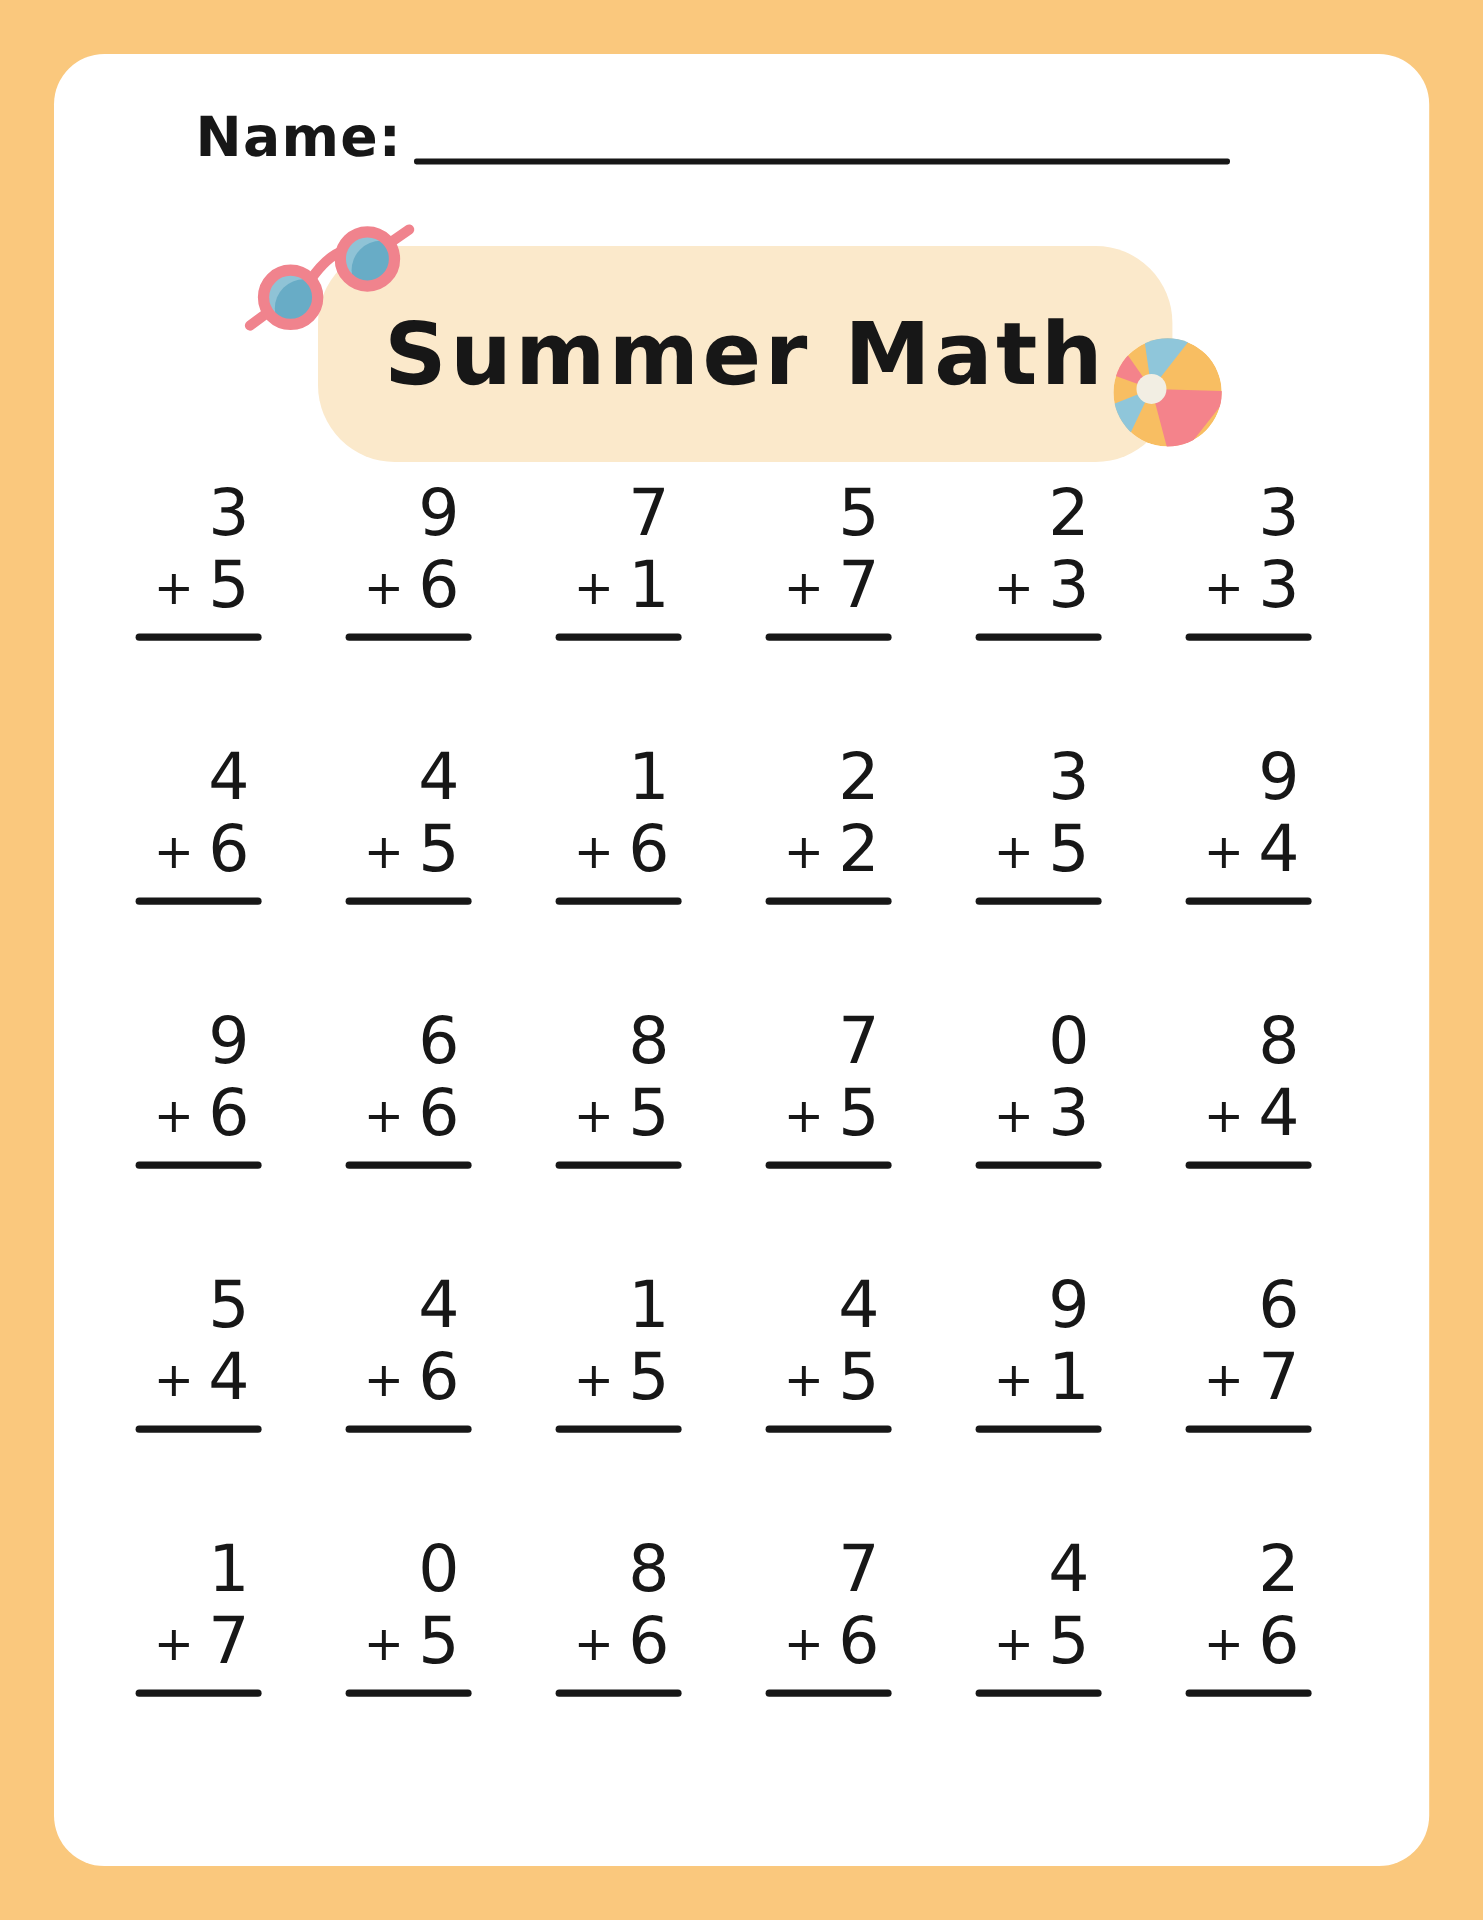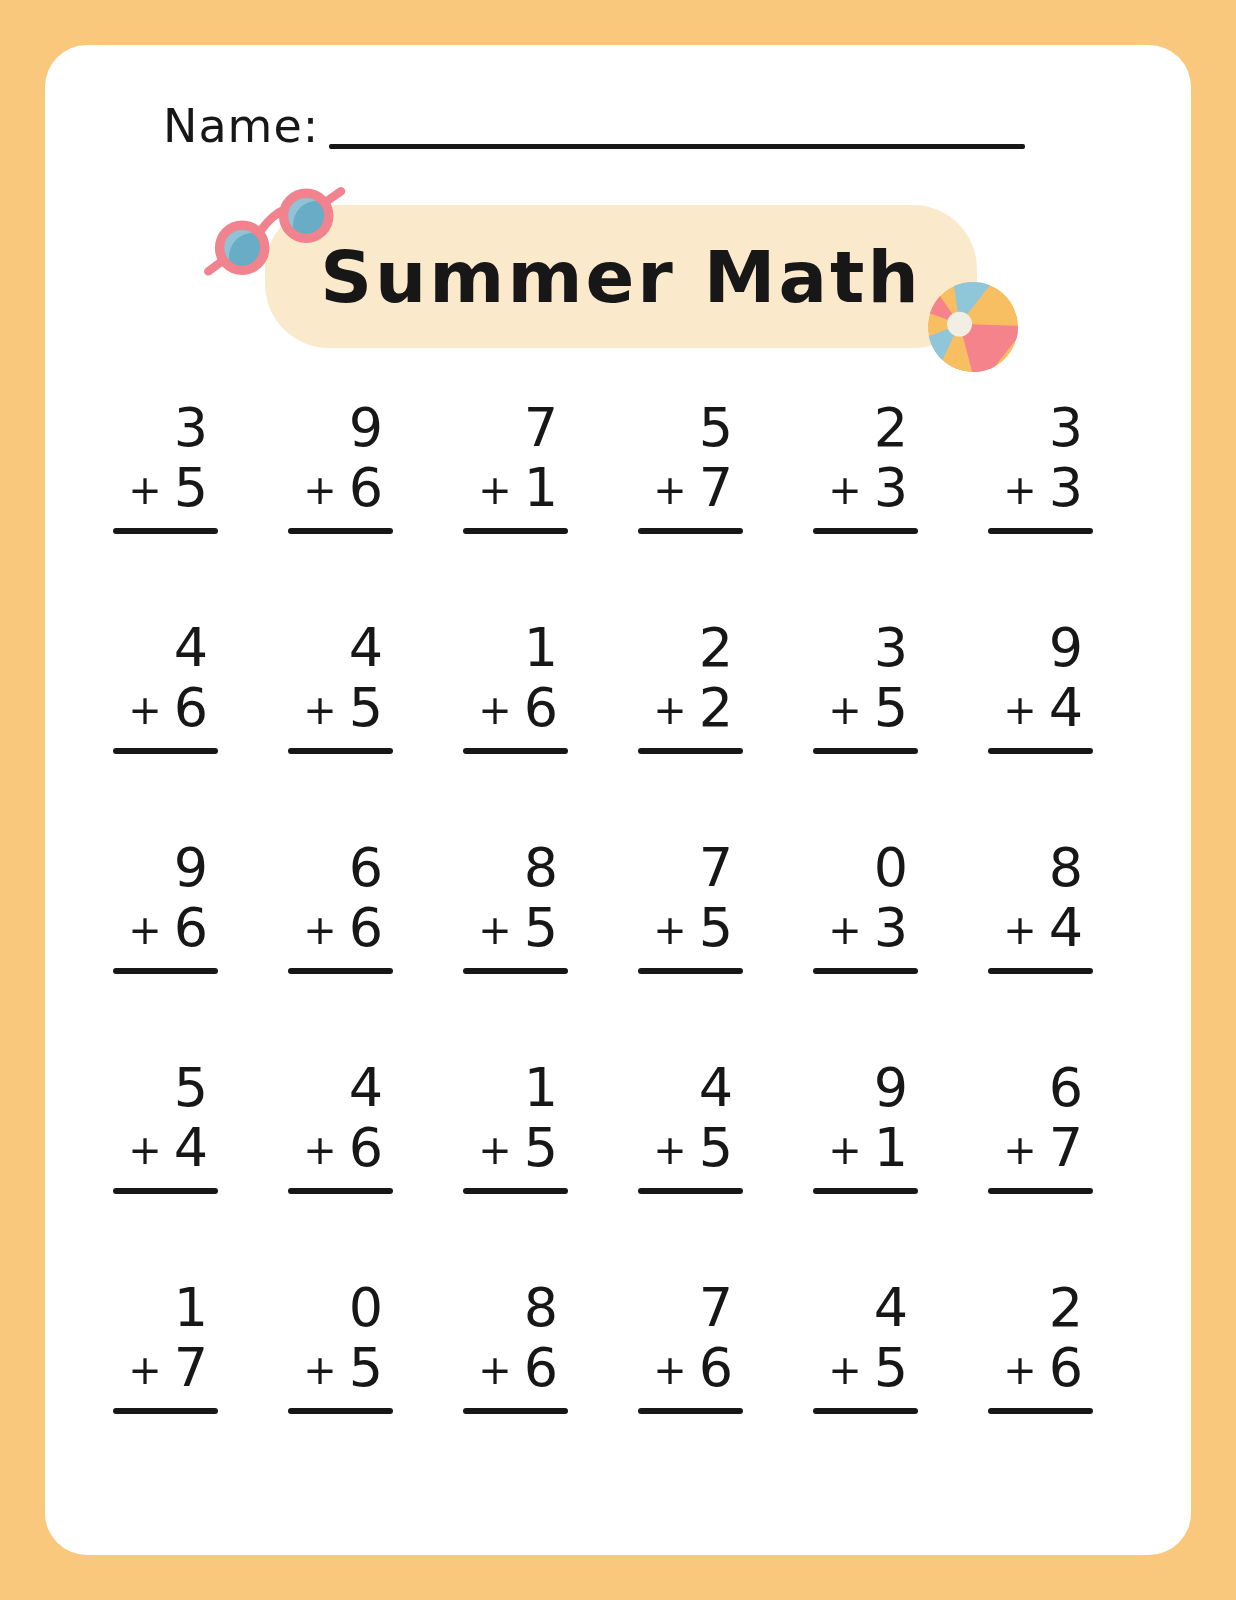--- a/index.html
+++ b/index.html
@@ -20,30 +20,29 @@
     position:absolute; left:45px; top:45px; right:45px; bottom:45px;
     background:var(--card);
     border-radius:42px;
   }
   
   .name-row{
     position:absolute; left:118px; right:166px; top:44px;
     display:flex; align-items:flex-end; gap:10px;
   }
   .name-label{
-    font-size:46px; line-height:1.1; letter-spacing:1px; font-weight:normal;
+    font-size:46px; line-height:1.1; letter-spacing:1px; font-weight:bold;
     white-space:nowrap;
-    margin-top:12px;
   }
   .name-line{
     flex:1; height:5px; background:var(--ink); margin-bottom:3px; border-radius:2px;
   }
   
   .banner{
-    position:absolute; left:220px; top:160px; width:712px; height:143px;
+    position:absolute; left:220px; top:160px; width:712px; height:180px;
     background:var(--banner); border-radius:64px;
     display:flex; align-items:center; justify-content:center;
   }
   .title{
     font-size:72px; letter-spacing:3px; font-weight:bold; color:var(--ink);
     white-space:nowrap;
   }
   .sunglasses{
     position:absolute; left:152px; top:118px; width:160px; height:130px;
   }

